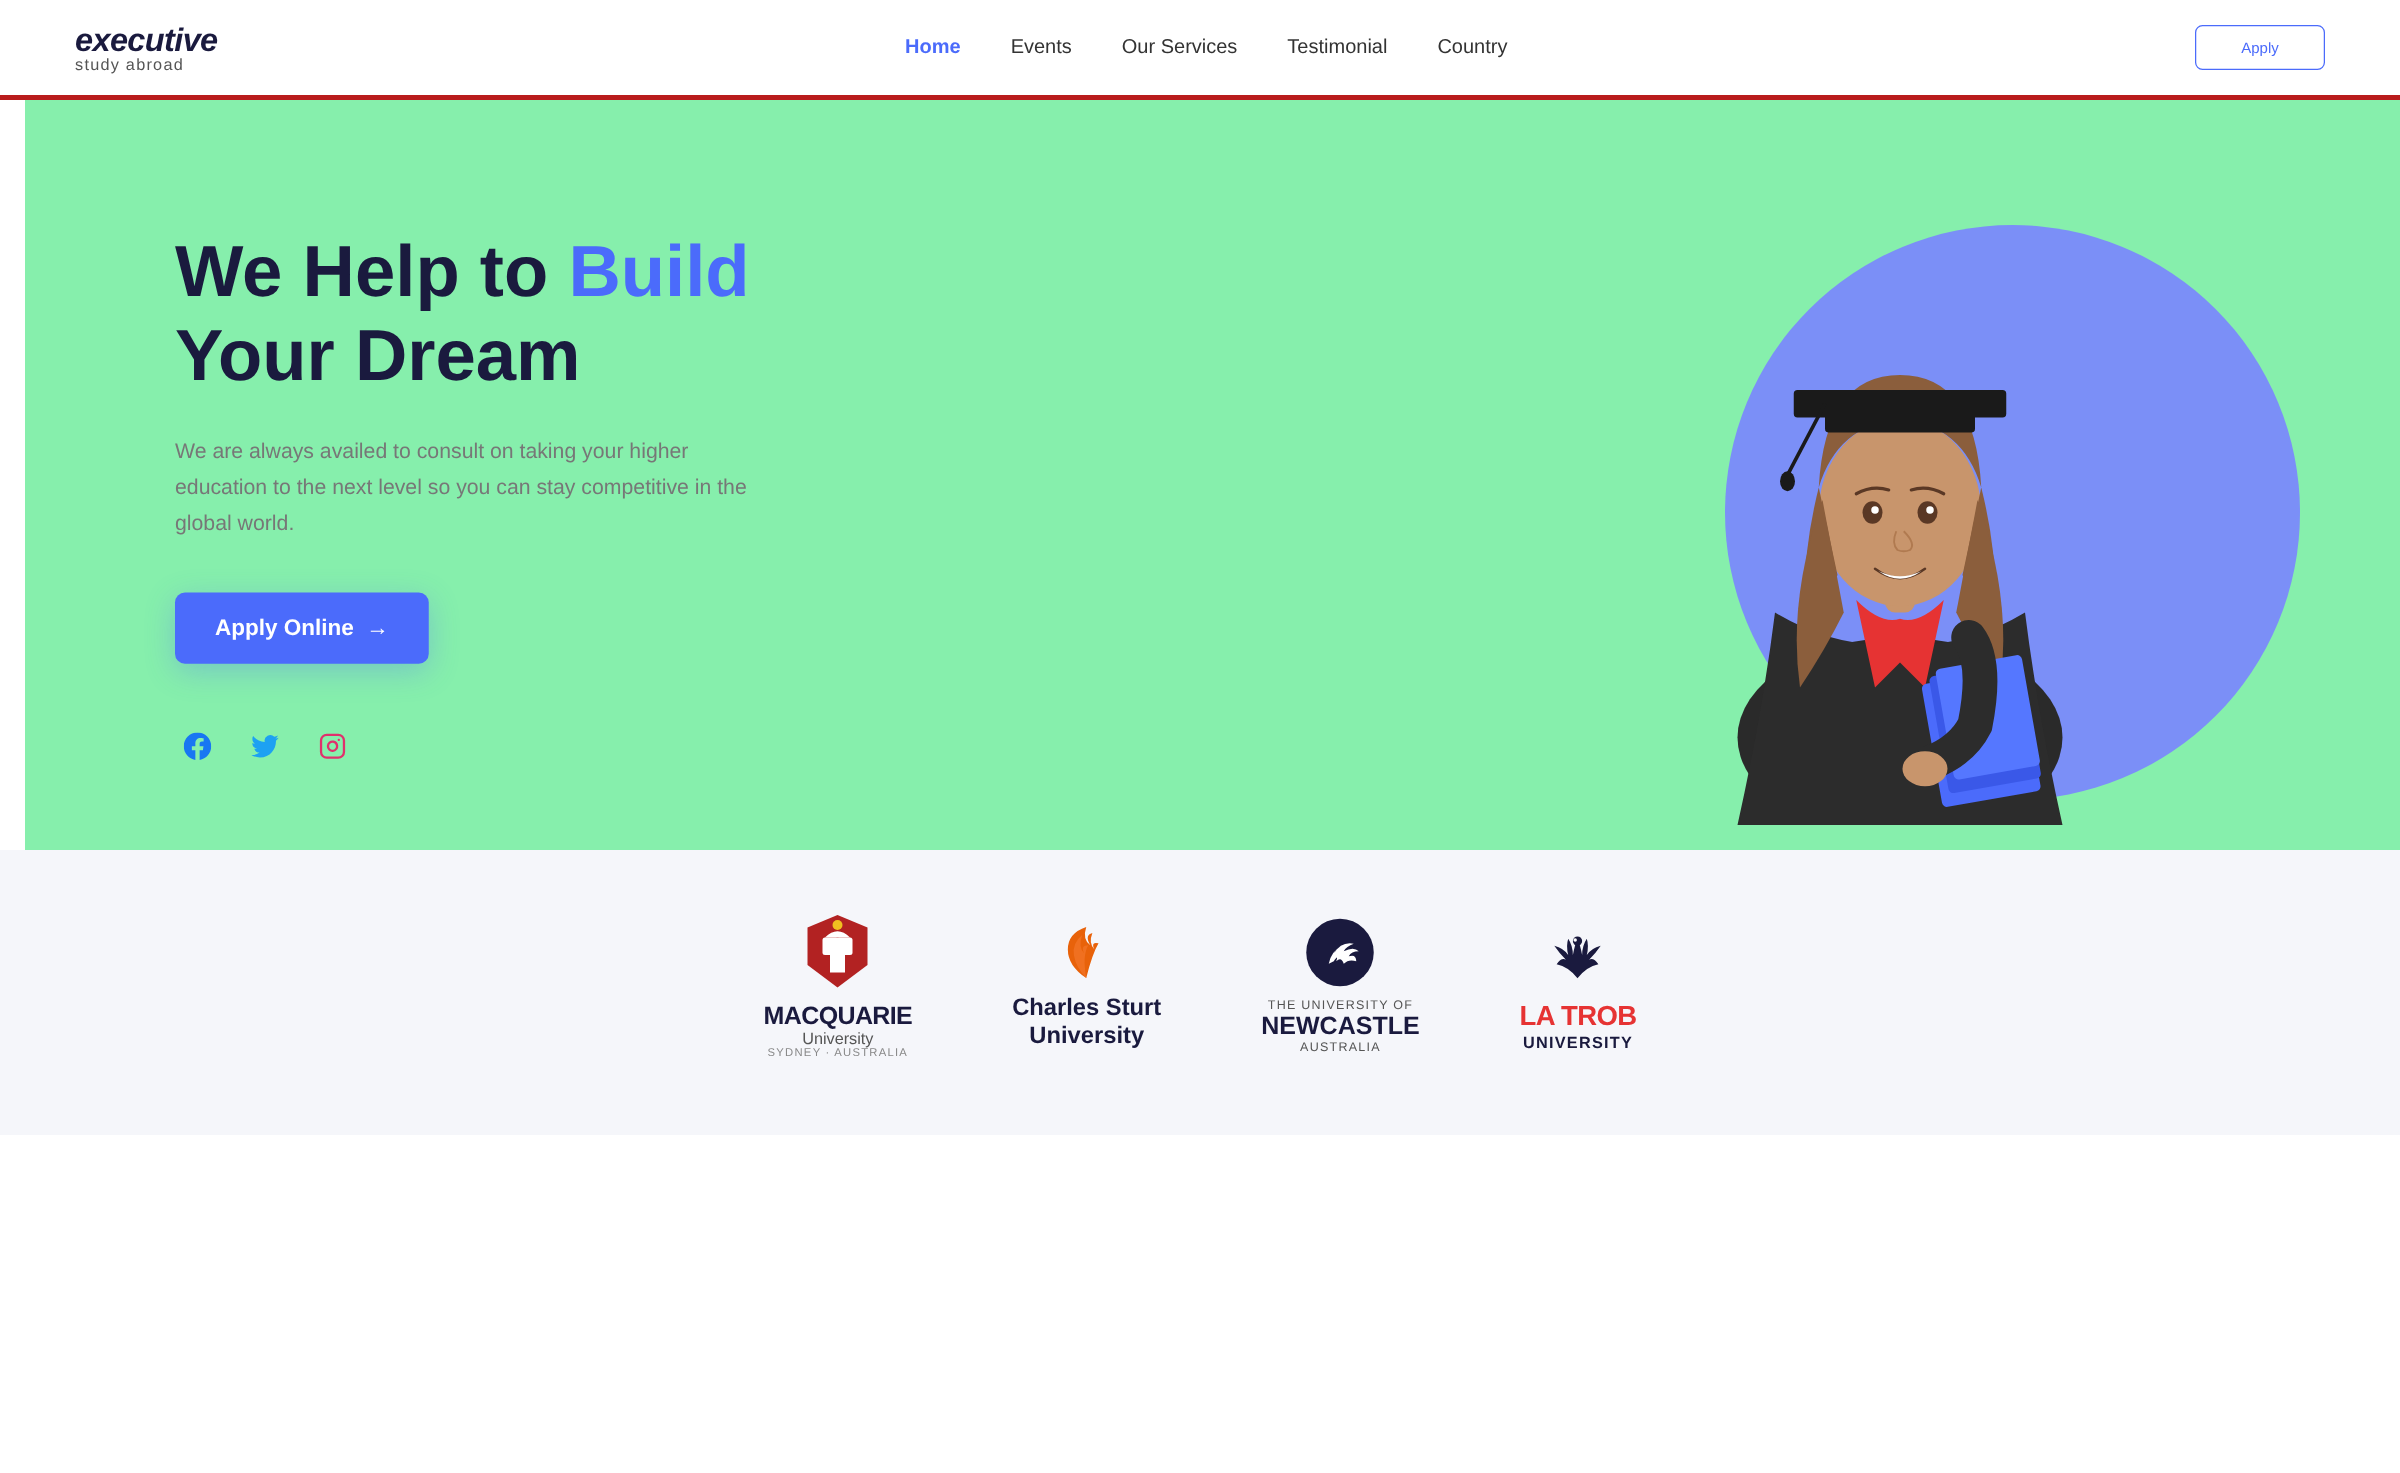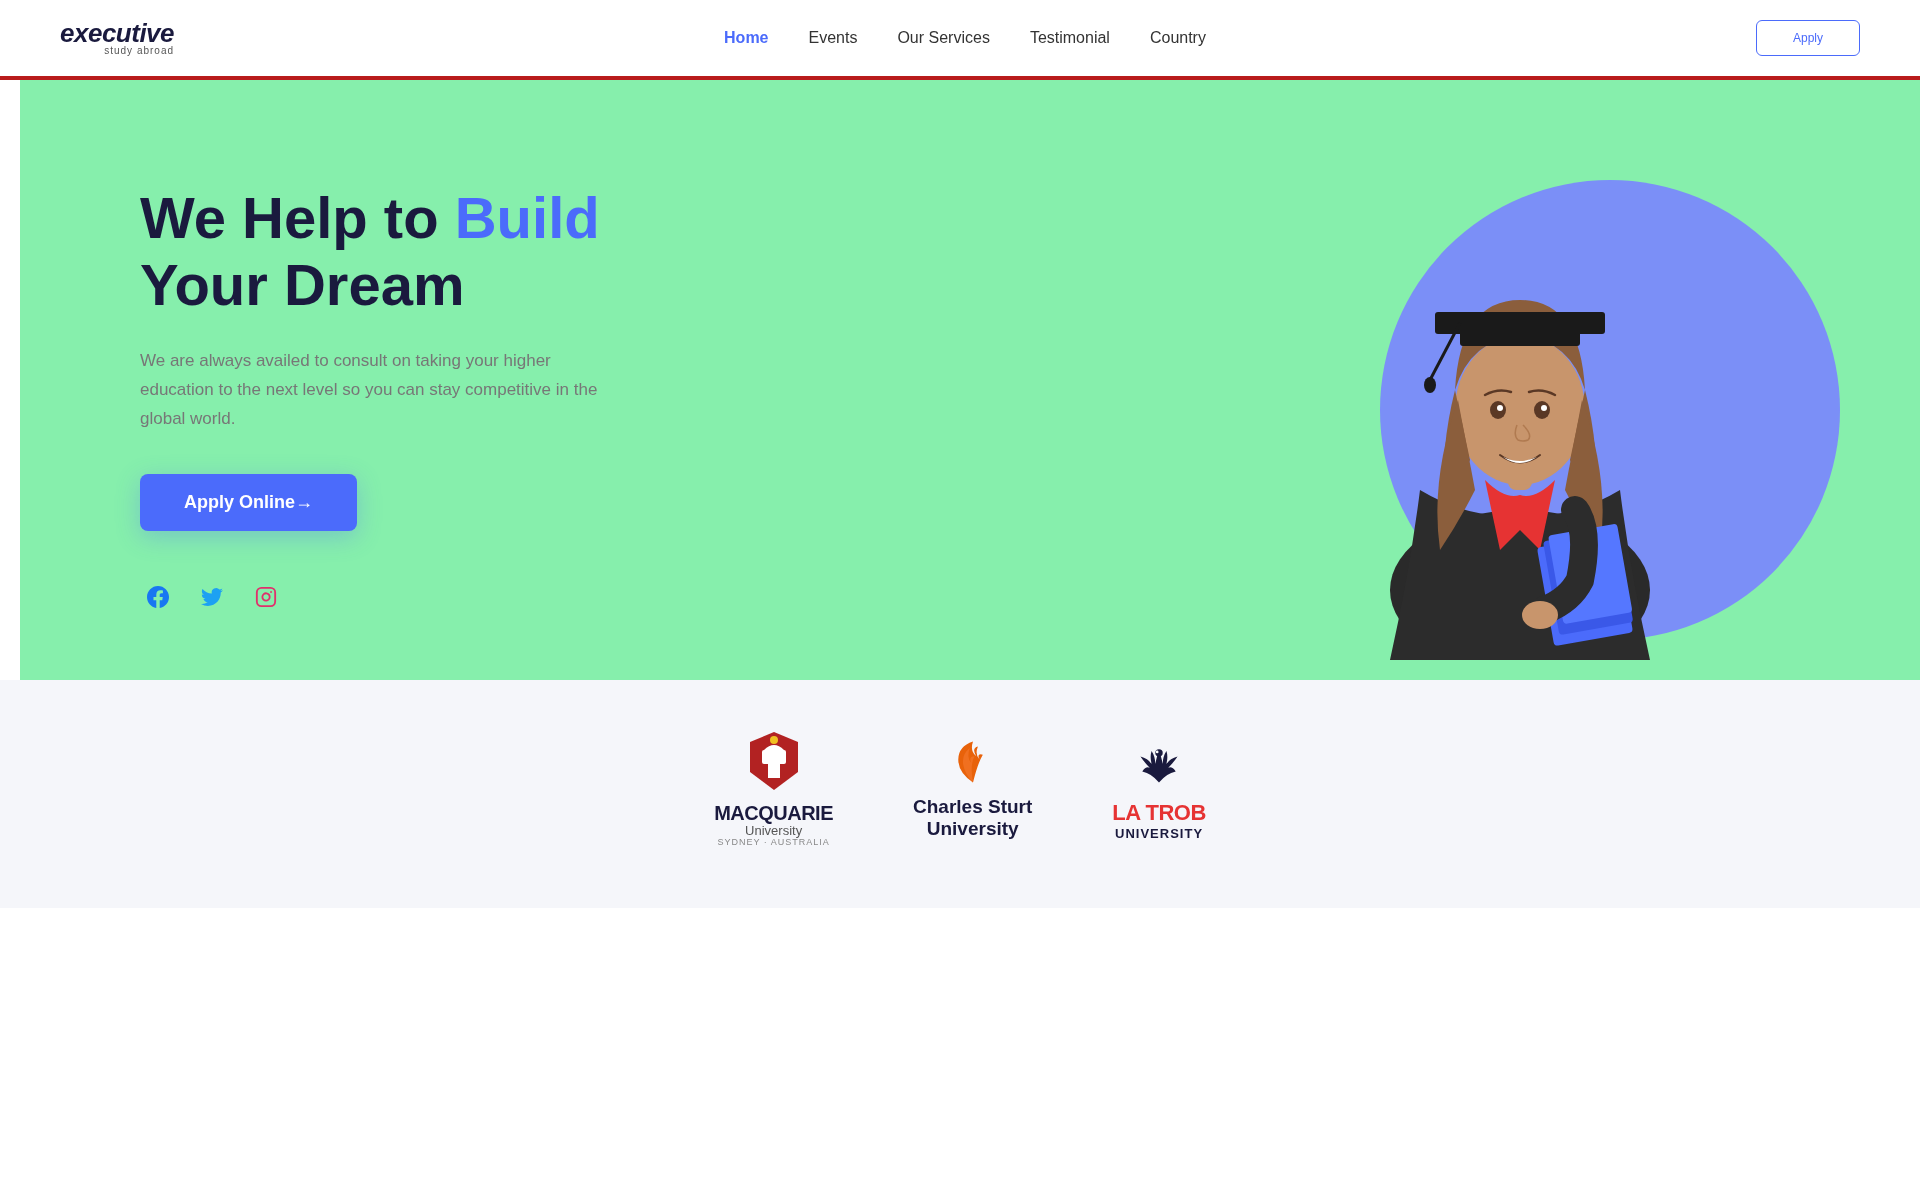--- a/index.html
+++ b/index.html
@@ -21,24 +21,24 @@
       line-height: 1;
     }
     .logo-executive {
       font-size: 26px;
       font-weight: 700;
       color: #1a1a3e;
       font-style: italic;
       letter-spacing: -0.5px;
     }
     .logo-tagline {
-      font-size: 10px;
+      font-size: 13px;
       color: #555;
       letter-spacing: 1px;
-      text-align: right;
+      text-align: left;
     }
     .nav-links {
       display: flex;
       gap: 40px;
       list-style: none;
     }
     .nav-links a {
       text-decoration: none;
       font-size: 16px;
       color: #333;
@@ -87,25 +87,26 @@
     .hero-desc {
       font-size: 17px;
       color: #777;
       line-height: 1.7;
       margin-bottom: 40px;
       max-width: 470px;
     }
     .apply-online-btn {
       display: inline-flex;
       align-items: center;
+      gap: 10px;
       background: #4B6BFB;
       color: #fff;
       border: none;
       border-radius: 8px;
-      padding: 18px 44px;
+      padding: 18px 32px;
       font-size: 18px;
       font-weight: 600;
       cursor: pointer;
       margin-bottom: 48px;
       box-shadow: 0 6px 24px rgba(75,107,251,0.3);
     }
     .social-icons {
       display: flex;
       gap: 18px;
     }
@@ -351,20 +352,33 @@
       <svg class="cs-flame" width="44" height="54" viewBox="0 0 44 54">
         <path d="M22 52 Q4 40 4 24 Q4 8 22 2 Q18 14 26 20 Q20 10 28 8 Q24 18 30 24 Q26 16 34 18 Q28 28 22 52Z" fill="#e8620a"></path>
         <path d="M22 52 Q12 42 10 30 Q8 18 18 10 Q14 22 20 28 Q16 20 24 20 Q18 30 22 52Z" fill="#f07020"></path>
       </svg>
       <div class="cs-text">
         <div class="main">Charles Sturt</div>
         <div class="sub">University</div>
       </div>
     </div>
 
+    <div class="uni-logo">
+      <div class="newcastle-icon">
+        <svg width="38" height="38" viewBox="0 0 38 38">
+
+          <path d="M10 28 Q12 18 20 14 Q16 16 14 20 Q20 10 30 12 Q24 14 22 18 Q30 14 34 18 Q28 18 26 22 Q32 20 32 26 Q26 24 22 28 Q20 22 16 26 Q18 20 14 26 Z" fill="#fff"></path>
+        </svg>
+      </div>
+      <div class="newcastle-text">
+        <div class="top">THE UNIVERSITY OF</div>
+        <div class="main">NEWCASTLE</div>
+        <div class="loc">AUSTRALIA</div>
+      </div>
+    </div>
 
     <div class="uni-logo">
       <svg class="latrobe-icon" width="56" height="56" viewBox="0 0 56 56">
 
         <path d="M28 48 Q20 38 10 36 Q14 30 18 32 Q12 26 8 20 Q16 22 20 28 Q18 20 20 14 Q24 20 24 28 Q26 18 28 14 Q30 18 32 28 Q32 20 36 14 Q38 20 36 28 Q40 22 48 20 Q44 26 38 32 Q42 30 46 36 Q36 38 28 48Z" fill="#1a1a3e"></path>
         <circle cx="28" cy="16" r="4" fill="#1a1a3e"></circle>
 
         <circle cx="26" cy="15" r="1.5" fill="#fff"></circle>
       </svg>
       <div class="latrobe-text">

